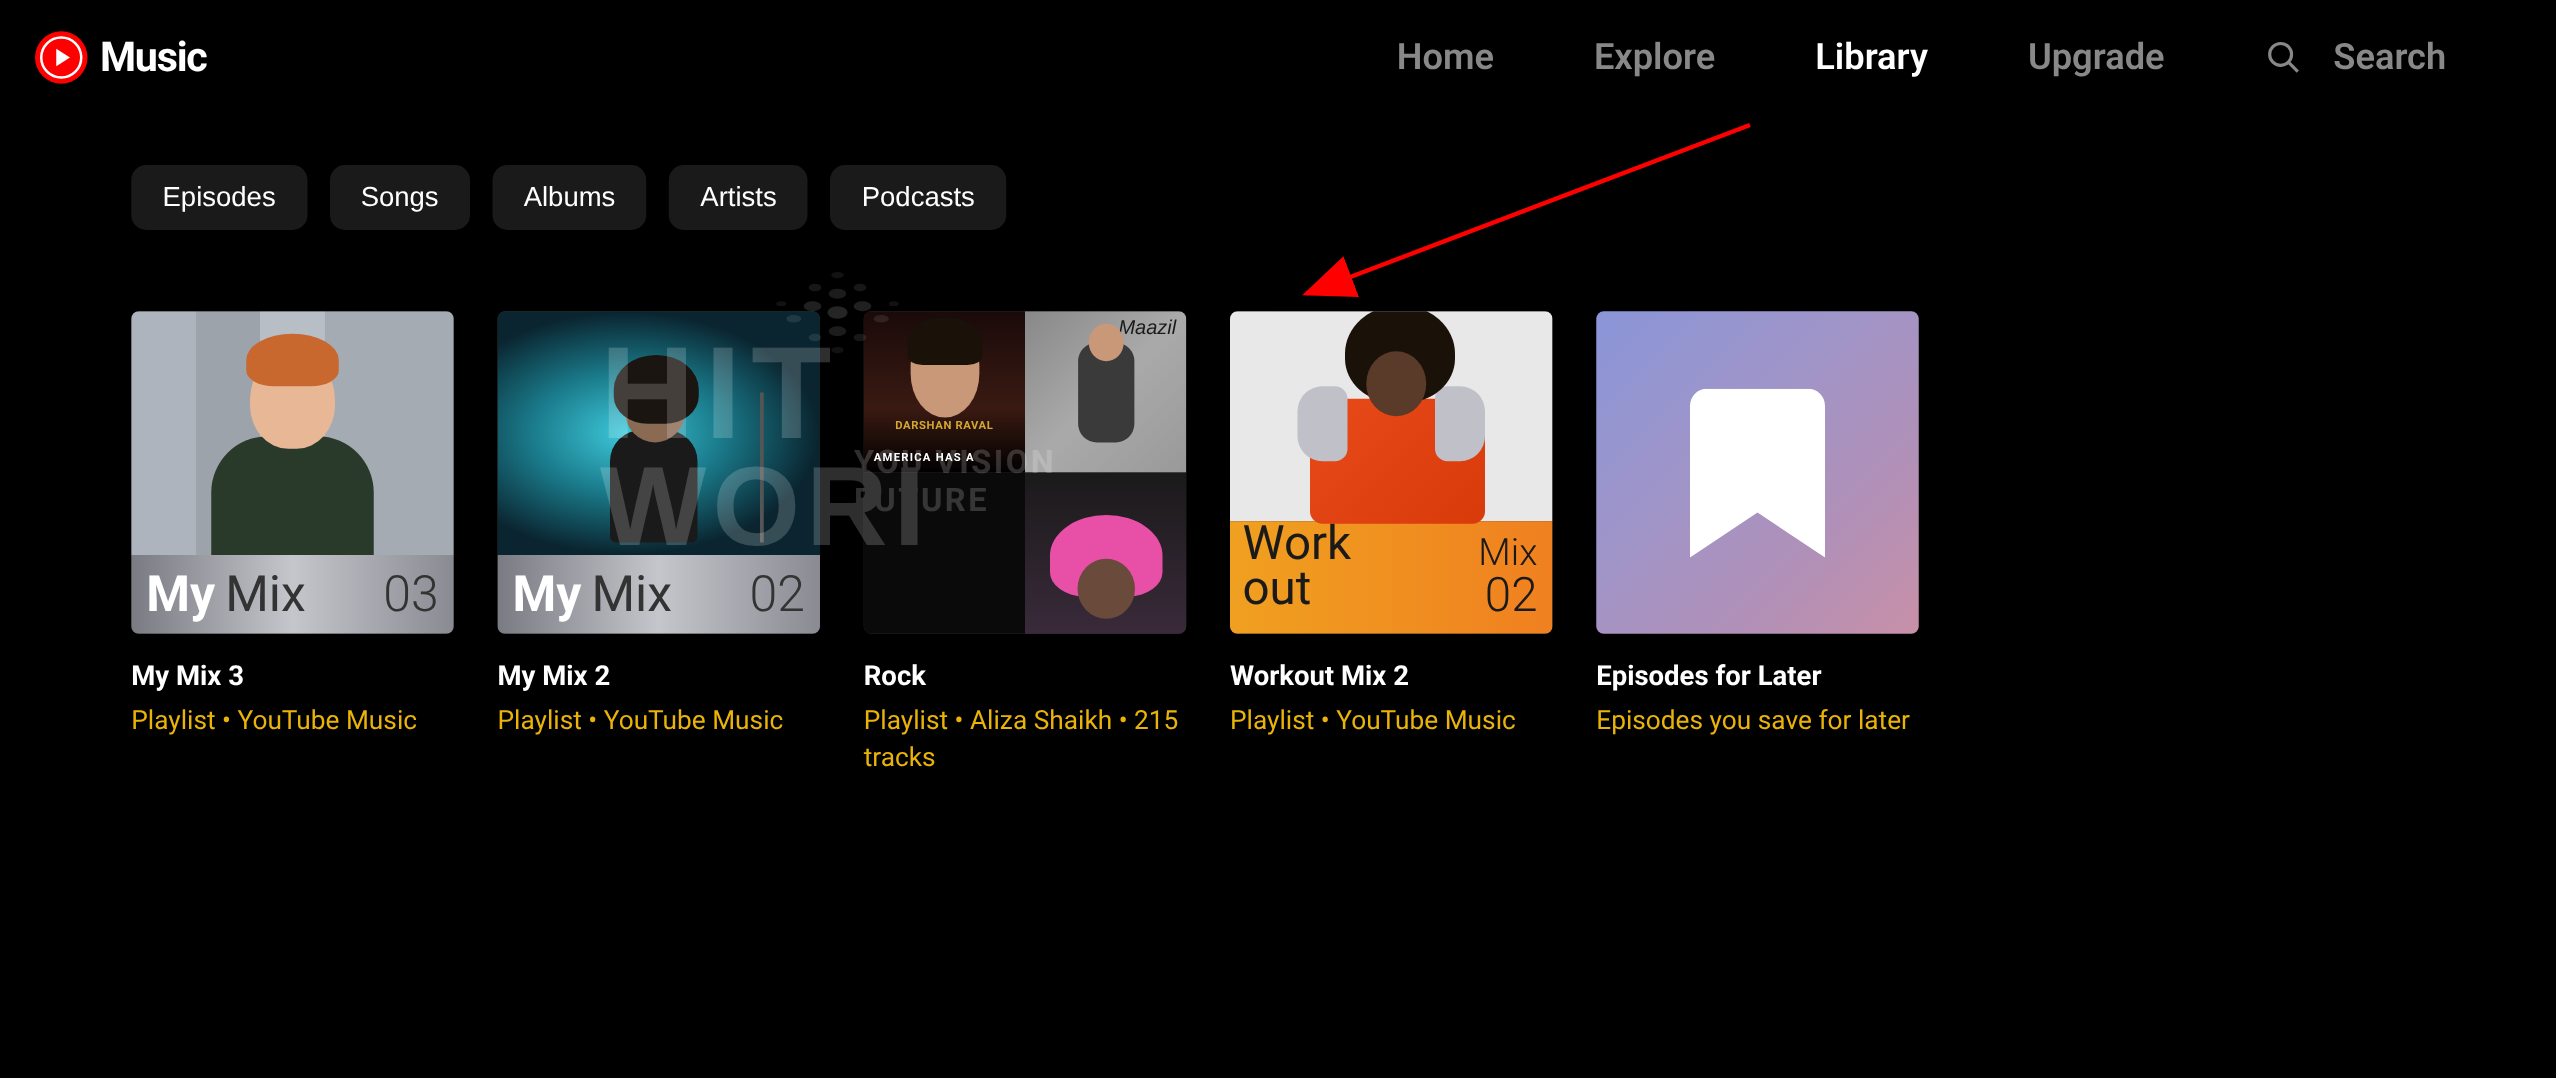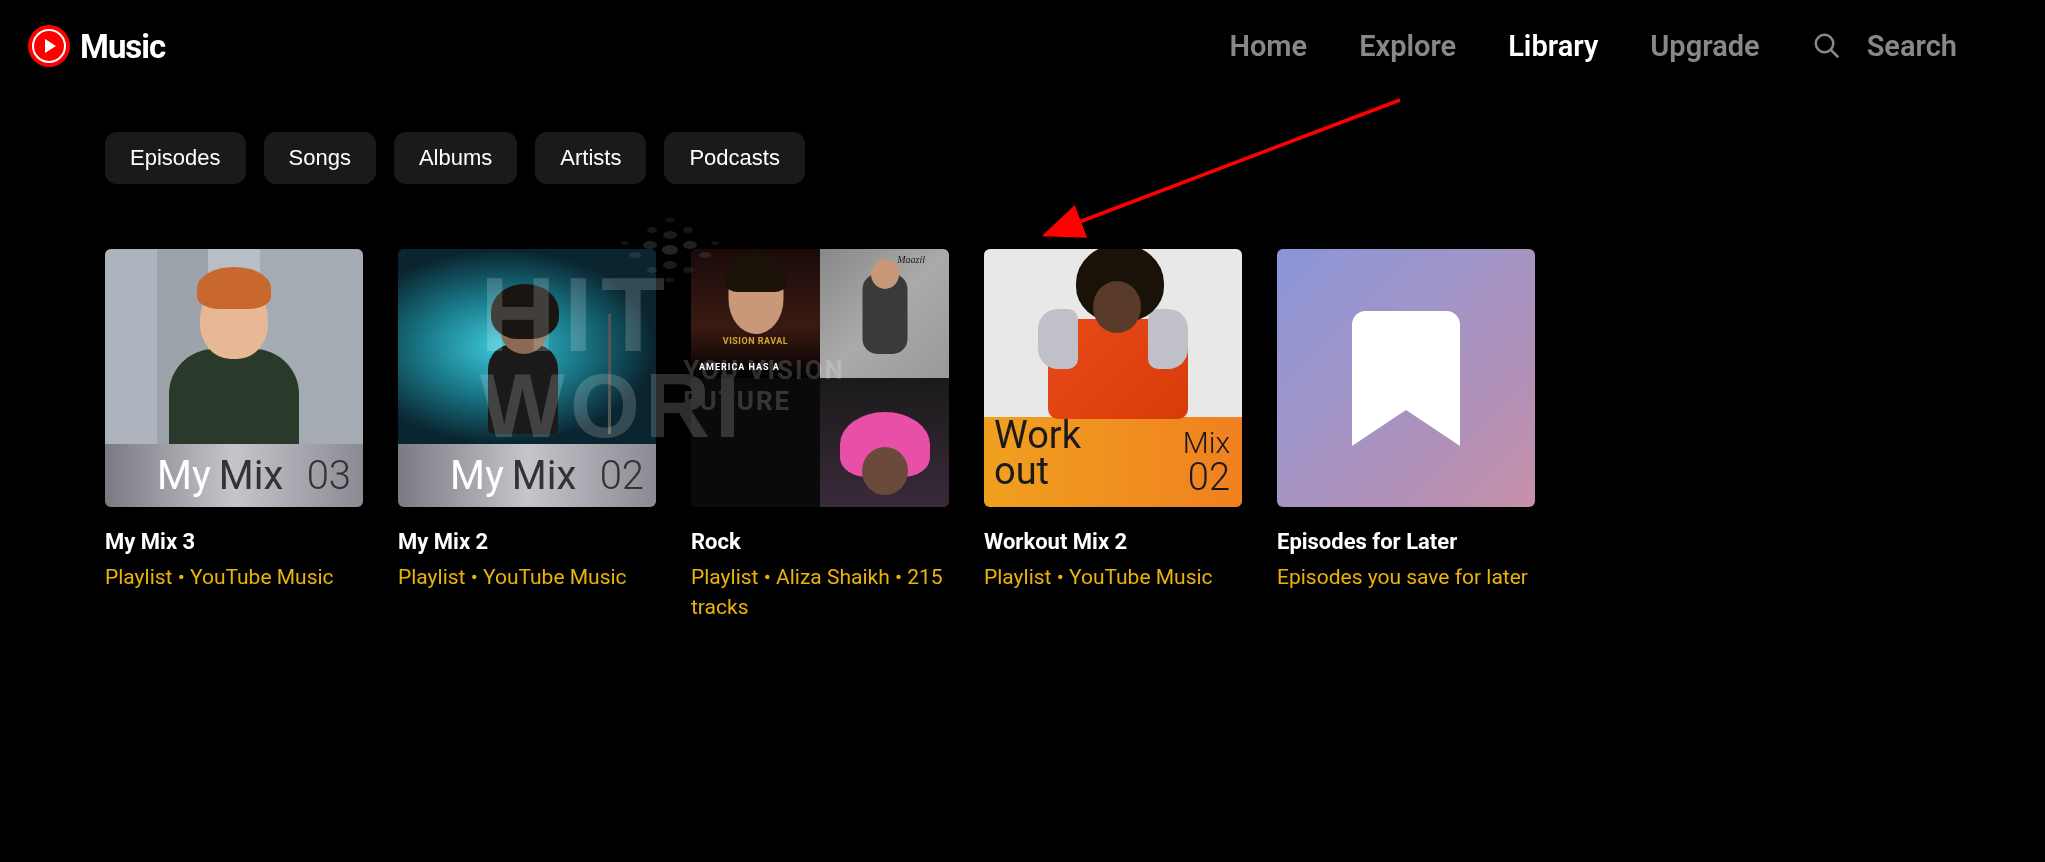--- a/index.html
+++ b/index.html
@@ -59,21 +59,21 @@
       z-index: 1;
     }
     .logo-text {
       font-size: 33px;
       font-weight: 700;
       letter-spacing: -1px;
     }
     
     .nav {
       display: flex;
-      gap: 52px;
+      gap: 80px;
       margin-left: auto;
       margin-right: 60px;
       align-items: center;
     }
     .nav-item {
       font-size: 29px;
       font-weight: 600;
       color: #888;
       cursor: pointer;
     }
@@ -232,23 +232,22 @@
       display: flex;
       align-items: center;
       padding: 0 12px;
       font-size: 40px;
       font-weight: 400;
       color: #333;
       position: relative;
     }
     .mix-label .my {
       color: #fff;
-      font-weight: 400;
+      font-weight: 700;
       margin-right: 8px;
-      margin-left: 40px;
     }
     .mix-label .num {
       position: absolute;
       right: 12px;
       color: #333;
       font-size: 40px;
       font-weight: 300;
     }
     
     
@@ -373,25 +372,25 @@
       left: 50%;
       transform: translateX(-50%);
       width: 28px;
       height: 30px;
       background: #c89878;
       border-radius: 50%;
     }
     .rock-tile-2-title {
       position: absolute;
       top: 5px;
-      right: 24px;
-      font-size: 10px;
+      right: 8px;
+      font-size: 16px;
       font-style: italic;
       color: #1a1a1a;
-      font-family: Liberation Serif, serif;
+      font-family: Liberation Sans, sans-serif;
     }
     .rock-tile-3 {
       background: #0a0a0a;
     }
     .rock-tile-4 {
       background: linear-gradient(180deg, #1a1a1a 0%, #3a2a3a 100%);
     }
     .rock-tile-4-fig {
       position: absolute;
       bottom: 0;
@@ -651,21 +650,21 @@
     <div class="card-title">My Mix 2</div>
     <div class="card-subtitle">Playlist • YouTube Music</div>
   </div>
 
   <div class="card">
     <div class="card-image">
       <div class="rock-grid">
         <div class="rock-tile rock-tile-1">
           <div class="rock-tile-1-fig"></div>
           <div class="rock-tile-1-hair"></div>
-          <div class="rock-tile-1-text1">VISION RAVAL</div>
+          <div class="rock-tile-1-text1">DARSHAN RAVAL</div>
           <div class="rock-tile-1-text2">AMERICA HAS A</div>
         </div>
         <div class="rock-tile rock-tile-2">
           <div class="rock-tile-2-title">Maazil</div>
           <div class="rock-tile-2-fig"></div>
           <div class="rock-tile-2-head"></div>
         </div>
         <div class="rock-tile rock-tile-3"></div>
         <div class="rock-tile rock-tile-4">
           <div class="rock-tile-4-fig">

